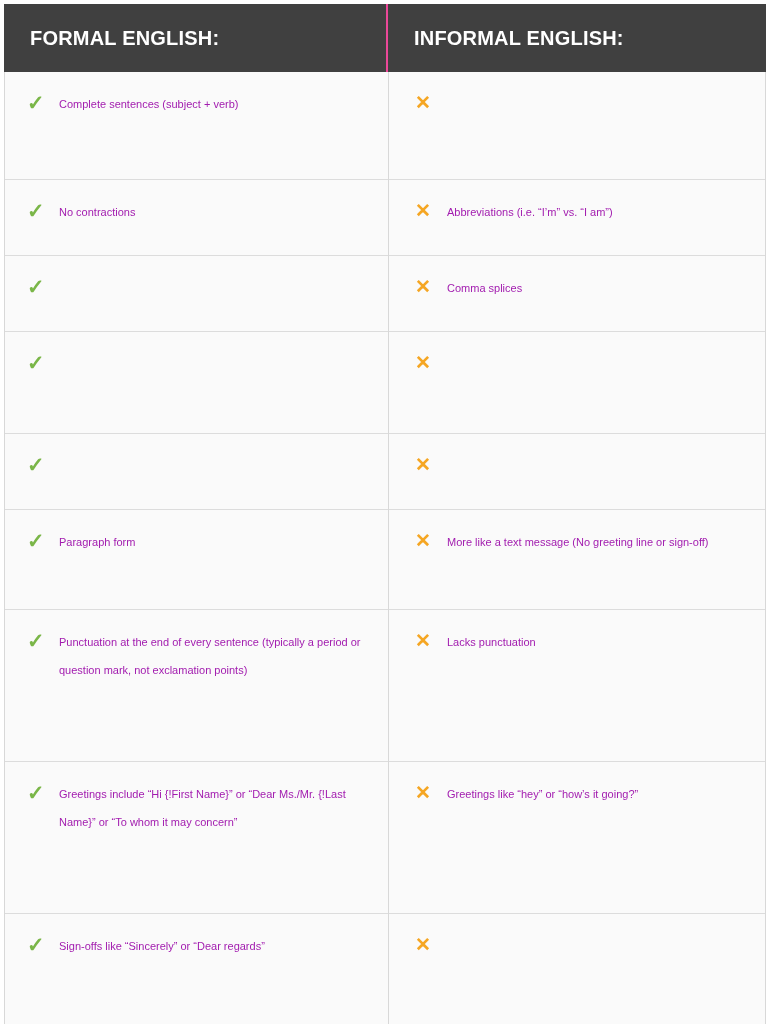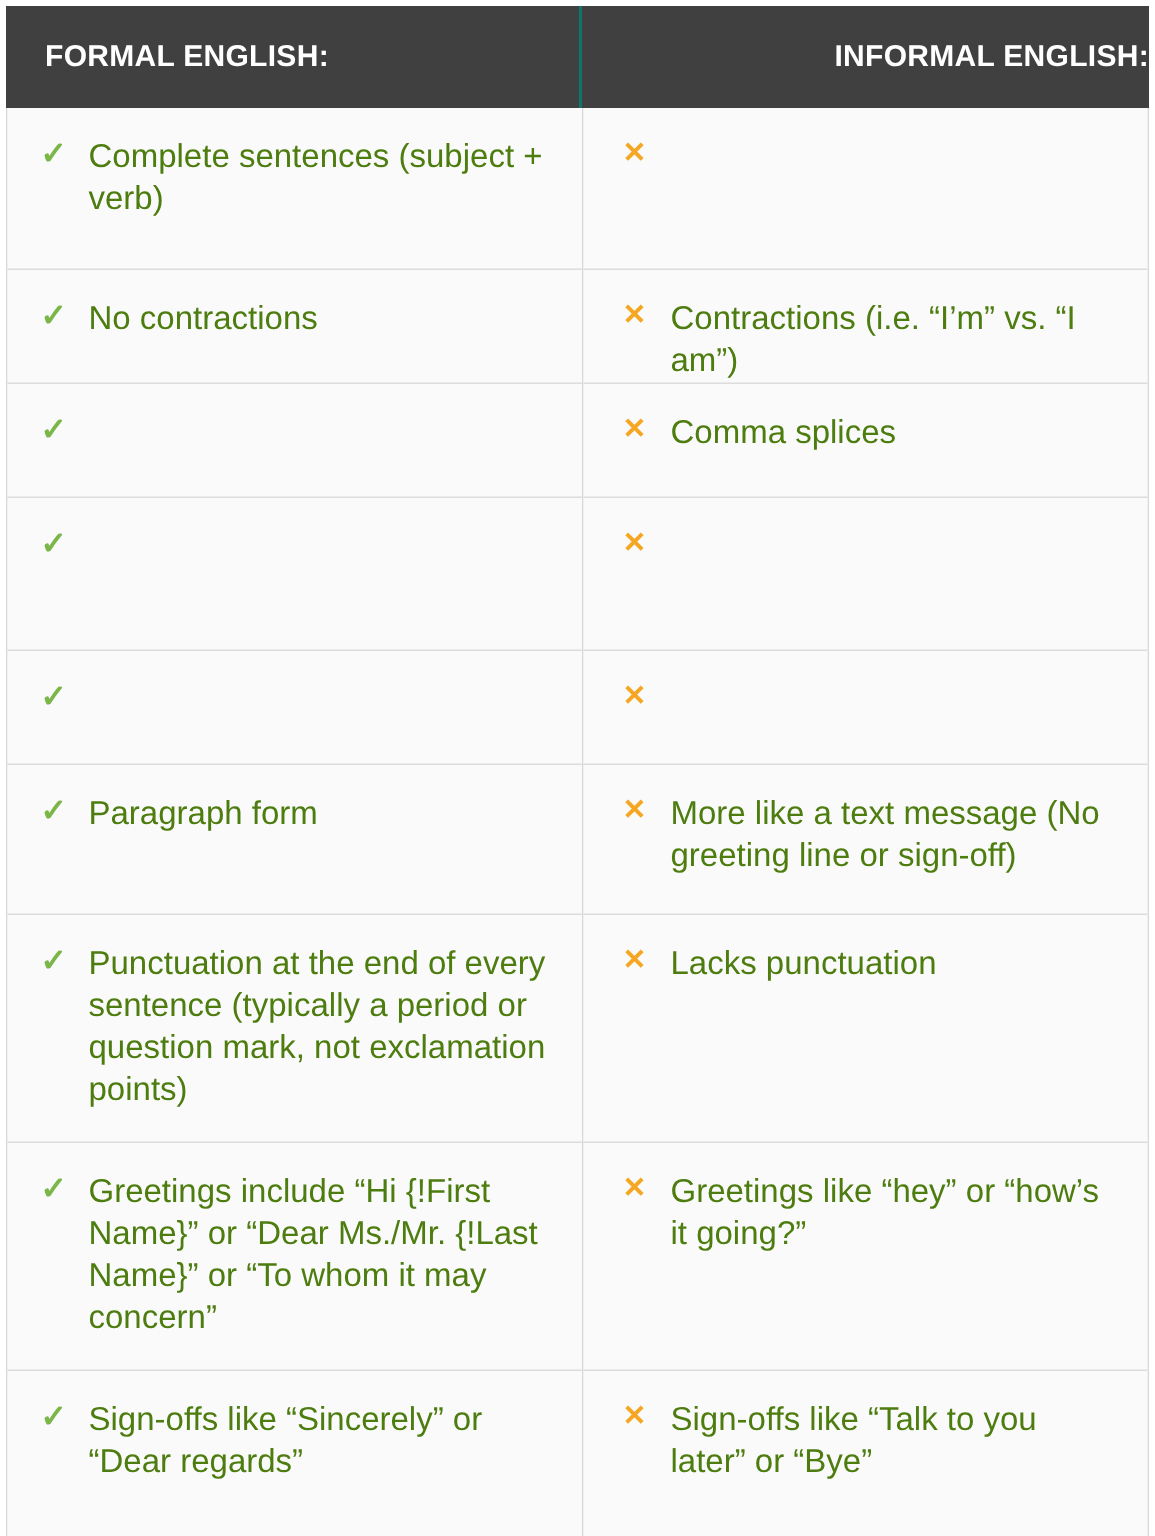--- a/index.html
+++ b/index.html
@@ -37,25 +37,24 @@
     font-weight: bold;
     letter-spacing: 0.2px;
     display: flex;
     align-items: center;
     box-sizing: border-box;
     padding: 0 0 0 26px;
   }
   .header-cell.col-left {
     width: 384px;
     flex: 0 0 384px;
-    border-right: 2px solid #0f766e;
+    border-right: 2px solid #ec4899;
   }
   .header-cell.col-right {
     flex: 1 1 auto;
-    justify-content: flex-end;
   }
 
   
   .table-body {
     flex: 1 1 auto;
     display: flex;
     border: 1px solid #d8d8d8;
     border-top: none;
     box-sizing: border-box;
     background: #fafafa;
@@ -107,23 +106,23 @@
     font-weight: bold;
     line-height: 25px;
     margin-right: 4px;
     user-select: none;
   }
   .icon-check { color: #7ab648; font-size: 21px; }
   .icon-cross { color: #f5a623; font-size: 19px; }
 
   .cell-text {
     flex: 1 1 auto;
-    font-size: 22px;
+    font-size: 11px;
     line-height: 28px;
-    color: #4d7c0f;
+    color: #a21caf;
     word-wrap: break-word;
   }
 </style>
 </head>
 <body>
 
 <div class="comparison-table">
 
   <div class="table-header">
     <div class="header-cell col-left">
@@ -171,21 +170,21 @@
         <span class="cell-text">Sign-offs like “Sincerely” or “Dear regards”</span>
       </div>
     </div>
 
     <div class="table-column col-right">
       <div class="table-cell h-r0">
         <span class="cell-icon icon-cross">✕</span>
       </div>
       <div class="table-cell h-r1">
         <span class="cell-icon icon-cross">✕</span>
-        <span class="cell-text">Contractions (i.e. “I’m” vs. “I am”)</span>
+        <span class="cell-text">Abbreviations (i.e. “I’m” vs. “I am”)</span>
       </div>
       <div class="table-cell h-r2">
         <span class="cell-icon icon-cross">✕</span>
         <span class="cell-text">Comma splices</span>
       </div>
       <div class="table-cell h-r3">
         <span class="cell-icon icon-cross">✕</span>
       </div>
       <div class="table-cell h-r4">
         <span class="cell-icon icon-cross">✕</span>
@@ -197,18 +196,17 @@
       <div class="table-cell h-r6">
         <span class="cell-icon icon-cross">✕</span>
         <span class="cell-text">Lacks punctuation</span>
       </div>
       <div class="table-cell h-r7">
         <span class="cell-icon icon-cross">✕</span>
         <span class="cell-text">Greetings like “hey” or “how’s it going?”</span>
       </div>
       <div class="table-cell h-r8">
         <span class="cell-icon icon-cross">✕</span>
-        <span class="cell-text">Sign-offs like “Talk to you later” or “Bye”</span>
       </div>
     </div>
 
   </div>
 </div>
 
 </body></html>

